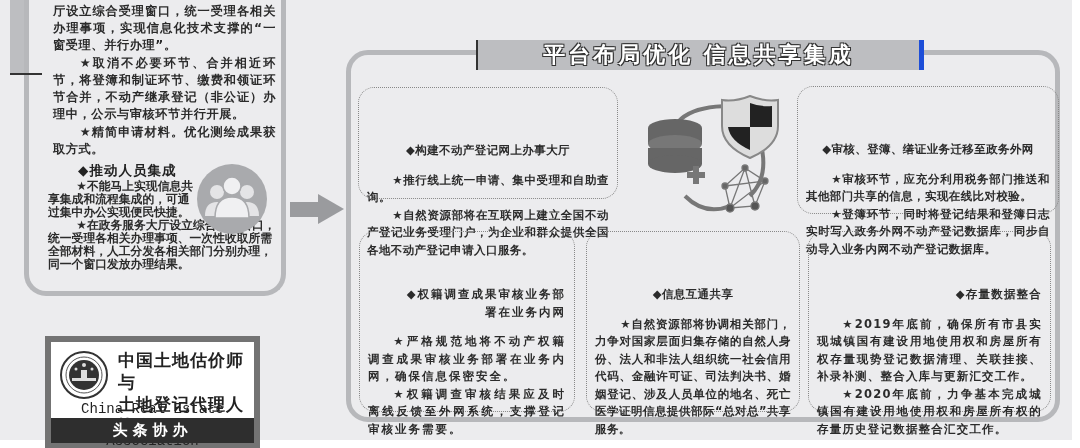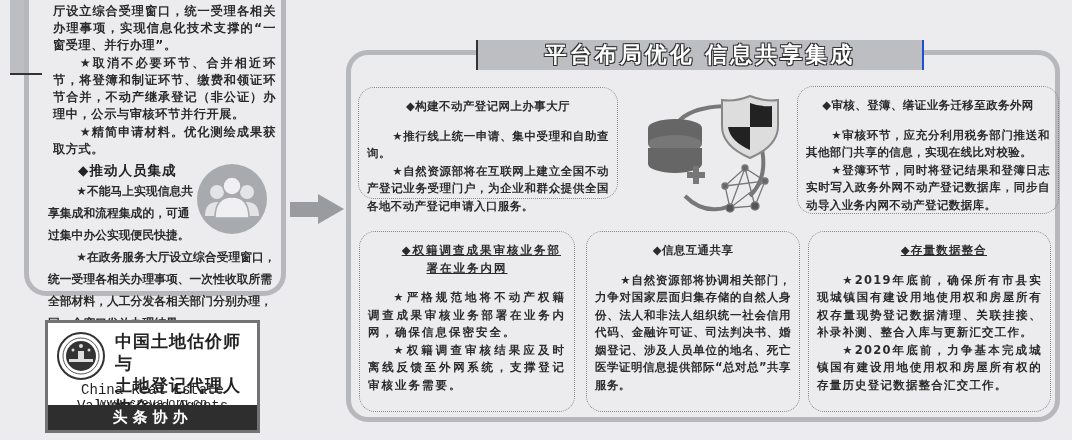--- a/index.html
+++ b/index.html
@@ -10,45 +10,45 @@
   
   .tab-grey { position: absolute; left: 10px; top: 0; width: 32px; height: 74px; background: #bdbec1; }
   .tab-line { position: absolute; left: 10px; top: 73px; width: 32px; height: 2px; background: #333; }
   .left-panel { position: absolute; left: 24px; top: -20px; width: 262px; height: 316px;
     border: 5px solid #b7b8bb; border-top: none; border-radius: 0 0 22px 22px; background: #ececee; }
   .left-text { position: absolute; left: 52px; top: 2px; width: 225px; font-size: 12.2px; line-height: 17px;
     letter-spacing: 0.6px; text-align: justify; color: #2b2b2b; font-weight: bold; }
   .left-text p { margin: 1px; }
   .ind { text-indent: 2.2em; }
   .person-title { position: absolute; left: 78px; top: 162px; font-size: 13.5px; font-weight: bold; color: #222; letter-spacing: 1px; }
-  .person-text { position: absolute; left: 48px; top: 180px; width: 232px; font-size: 11.8px; line-height: 22px; font-weight: bold; color: #2b2b2b; }
+  .person-text { position: absolute; left: 48px; top: 180px; width: 232px; font-size: 11.8px; line-height: 13px; font-weight: bold; color: #2b2b2b; }
   .person-text .narrow { width: 150px; }
   .people-icon { position: absolute; left: 197px; top: 164px; width: 70px; height: 70px; border-radius: 50%; background: #a9aaad; }
 
   
-  .logo-box { position: absolute; left: 45px; top: 320px; width: 215px; height: 113px; background: #fff; border: 3px solid #737373; padding-left: 24px; }
+  .logo-box { position: absolute; left: 45px; top: 336px; width: 215px; height: 113px; background: #fff; border: 6px solid #737373; padding-left: 24px; }
   .logo-emblem { position: absolute; left: 8px; top: 8px; width: 50px; height: 50px; }
   .logo-cn { position: absolute; left: 67px; top: 7px; font-family: "DejaVu Serif", serif; font-size: 17px; line-height: 22px; color: #222; font-weight: bold; letter-spacing: 1px; }
   .logo-en { position: absolute; left: 0; top: 59px; width: 100%; text-align: center; font-size: 14px; color: #222; font-family: Liberation Mono, monospace; }
   .logo-url { position: absolute; left: 0; top: 73px; width: 100%; text-align: center; font-size: 12px; color: #222; letter-spacing: 1px; font-family: "Liberation Sans", sans-serif; }
   .logo-bar { position: absolute; left: 0; bottom: 0; width: 100%; height: 25px; background: #2e2e2e; color: #fff; text-align: center; font-size: 15px; line-height: 25px; font-weight: bold; letter-spacing: 5px; }
 
   
   .arrow-shaft { position: absolute; left: 290px; top: 202px; width: 30px; height: 15px; background: #9a9b9e; }
   .arrow-head { position: absolute; left: 318px; top: 194px; width: 0; height: 0; border-top: 15px solid transparent; border-bottom: 15px solid transparent; border-left: 26px solid #9a9b9e; }
 
   
   .main-panel { position: absolute; left: 346px; top: 50px; width: 714px; height: 372px; border: 5px solid #b7b8bb; border-radius: 22px; background: #ececee; }
-  .title-bar { position: absolute; left: 476px; top: 40px; width: 448px; height: 30px; background: #bdbec1; border-left: 2px solid #333; border-right: 2px solid #1d4ed8; text-align: center; }
+  .title-bar { position: absolute; left: 476px; top: 40px; width: 448px; height: 30px; background: #bdbec1; border-left: 2px solid #333; border-right: 5px solid #1d4ed8; text-align: center; }
   .title-bar span { font-size: 22px; line-height: 30px; font-weight: bold; color: #fff; letter-spacing: 3px;
     text-shadow: -1px -1px 0 #333, 1px -1px 0 #333, -1px 1px 0 #333, 1px 1px 0 #333; }
 
   .card { position: absolute; border: 1.5px dotted #888; border-radius: 16px; font-size: 11.5px; line-height: 17.5px; color: #2b2b2b; font-weight: bold; letter-spacing: 0.4px; padding: 10px 8px 6px 8px; text-align: justify; }
-  .card .head { text-align: center; margin-bottom: 12px; }
-  .card .head.left { text-align: center; text-indent: 2.5em; text-decoration: underline; }
+  .card .head { text-align: center; margin-bottom: 12px; margin-top: 44px; }
+  .card .head.left { text-align: right; text-indent: 2.5em; }
   .card p { margin: 0; }
 
   .c1 { left: 358px; top: 87px; width: 260px; height: 112px; }
   .c2 { left: 797px; top: 86px; width: 262px; height: 128px; }
   .c3 { left: 359px; top: 231px; width: 216px; height: 181px; }
   .c4 { left: 586px; top: 231px; width: 214px; height: 181px; }
   .c5 { left: 808px; top: 231px; width: 243px; height: 181px; }
 
   .illus { position: absolute; left: 630px; top: 86px; width: 170px; height: 135px; }
 </style>

